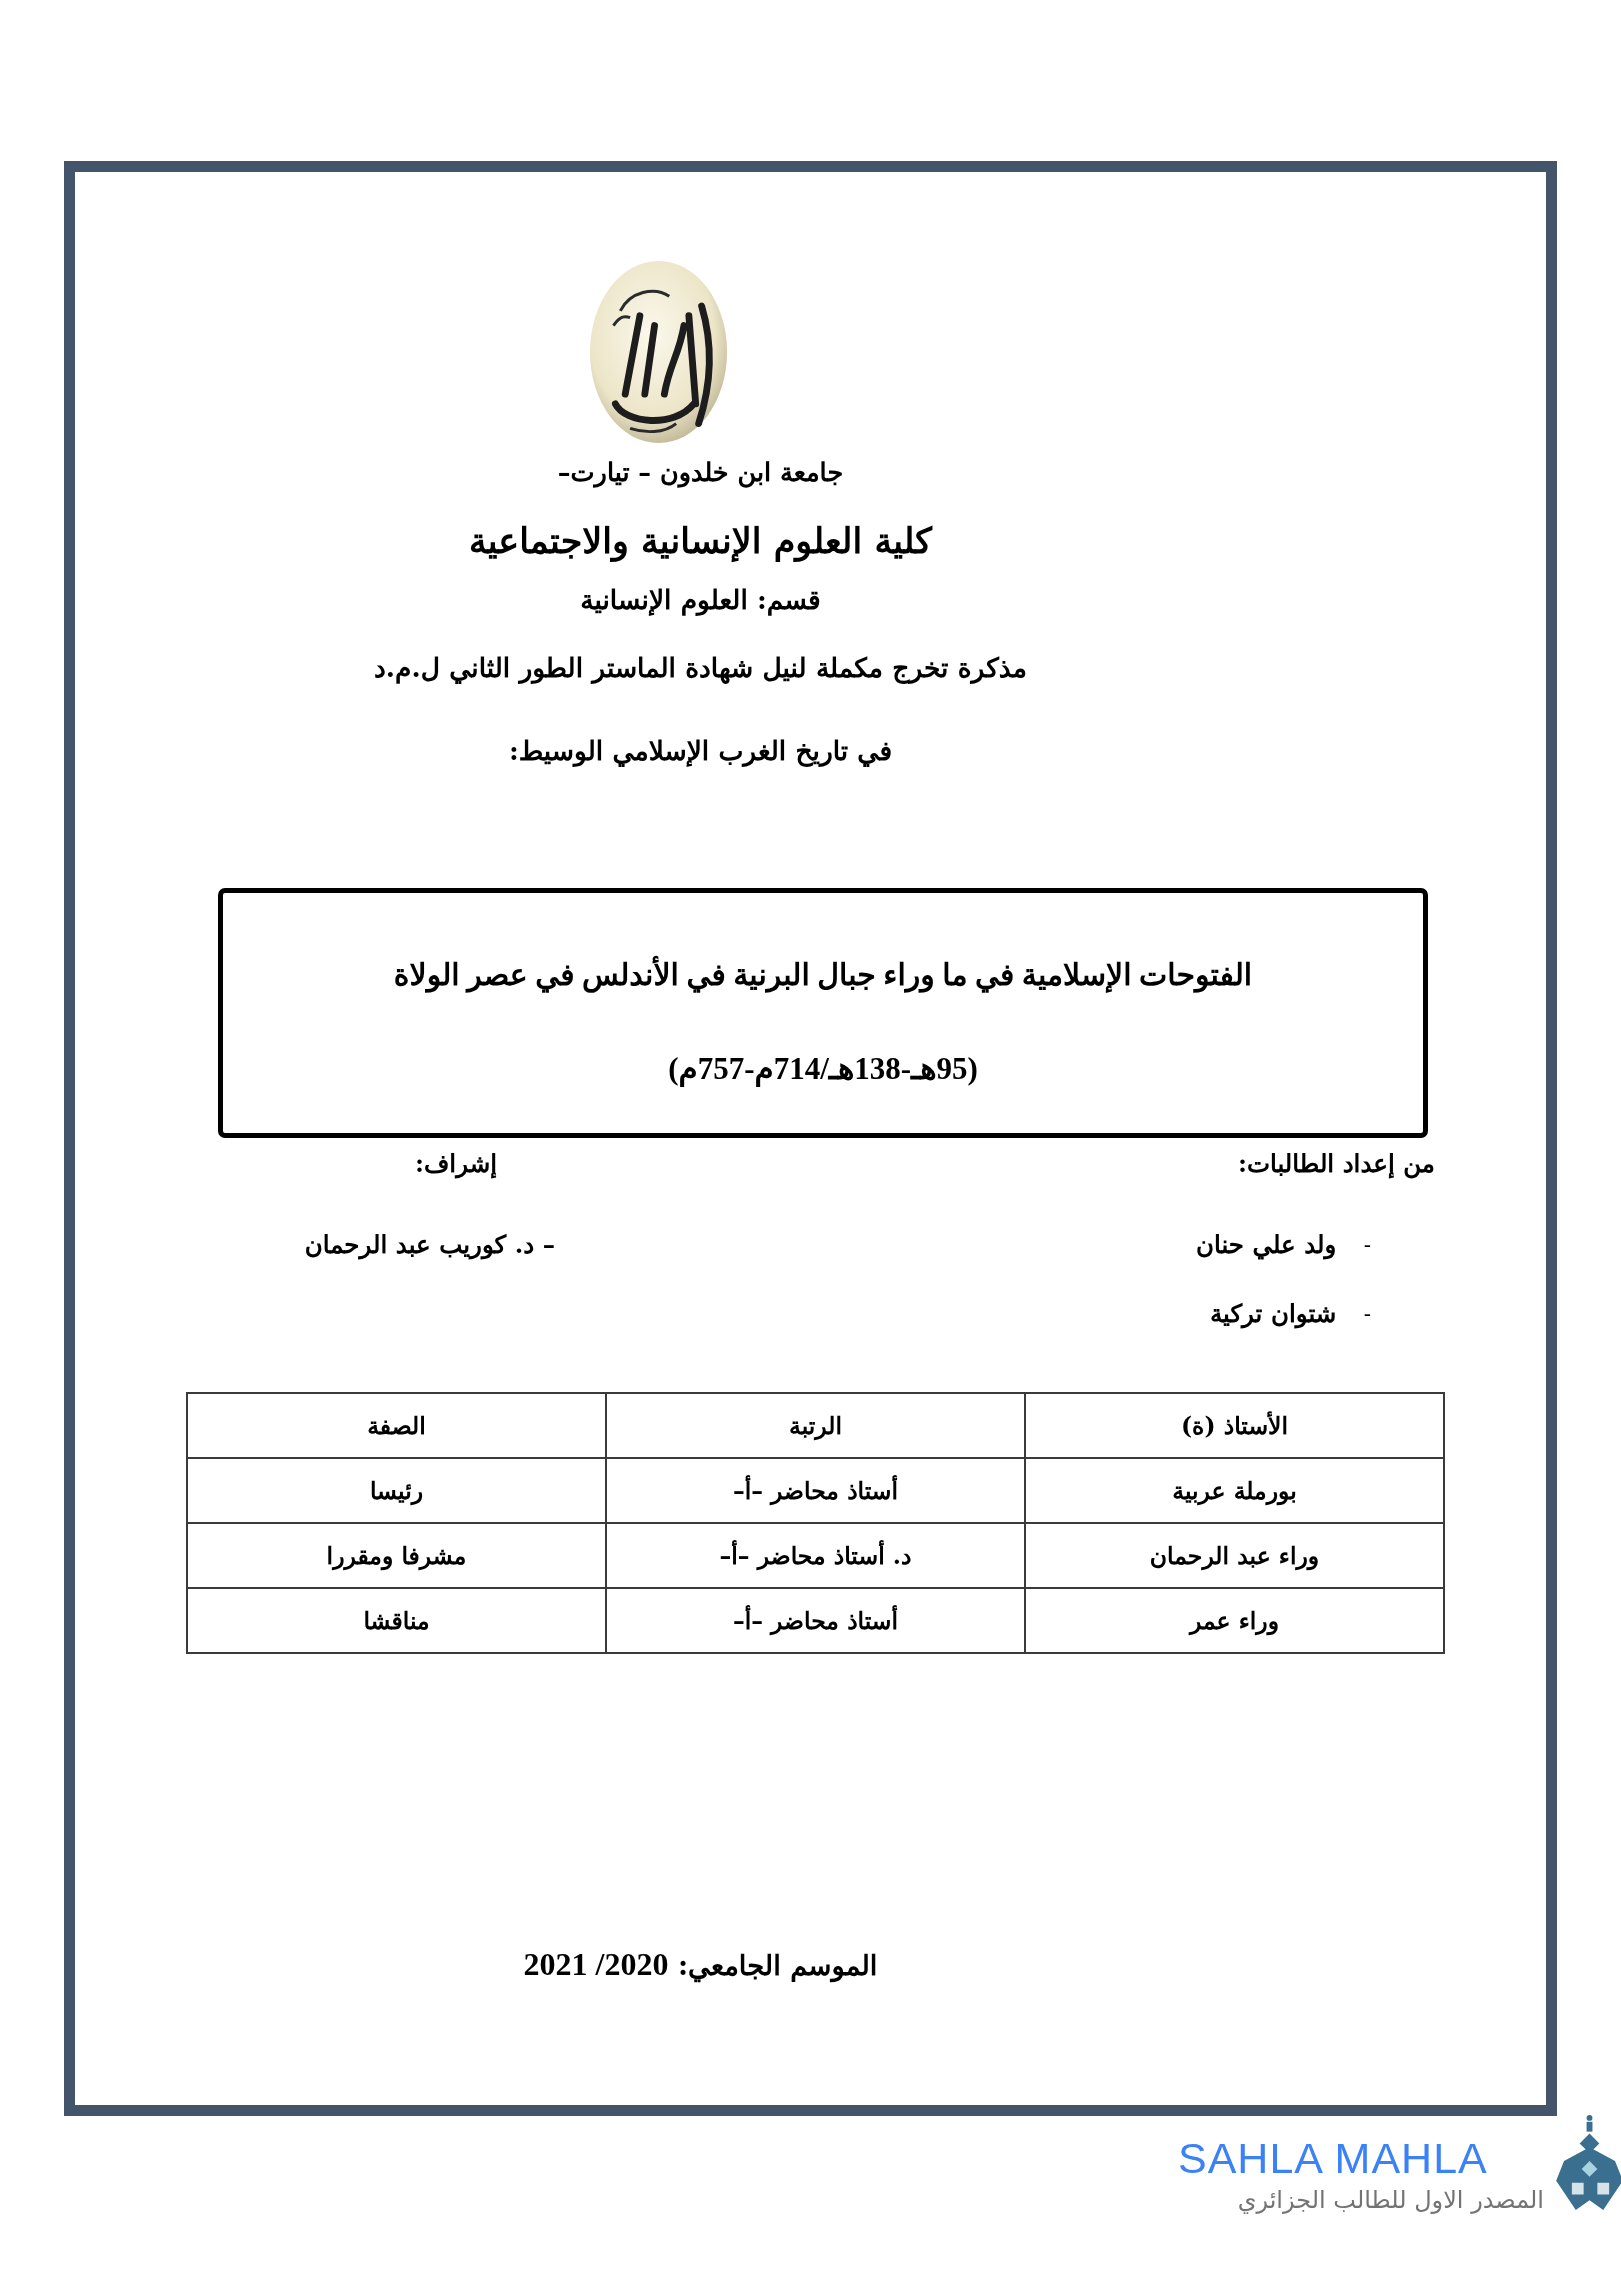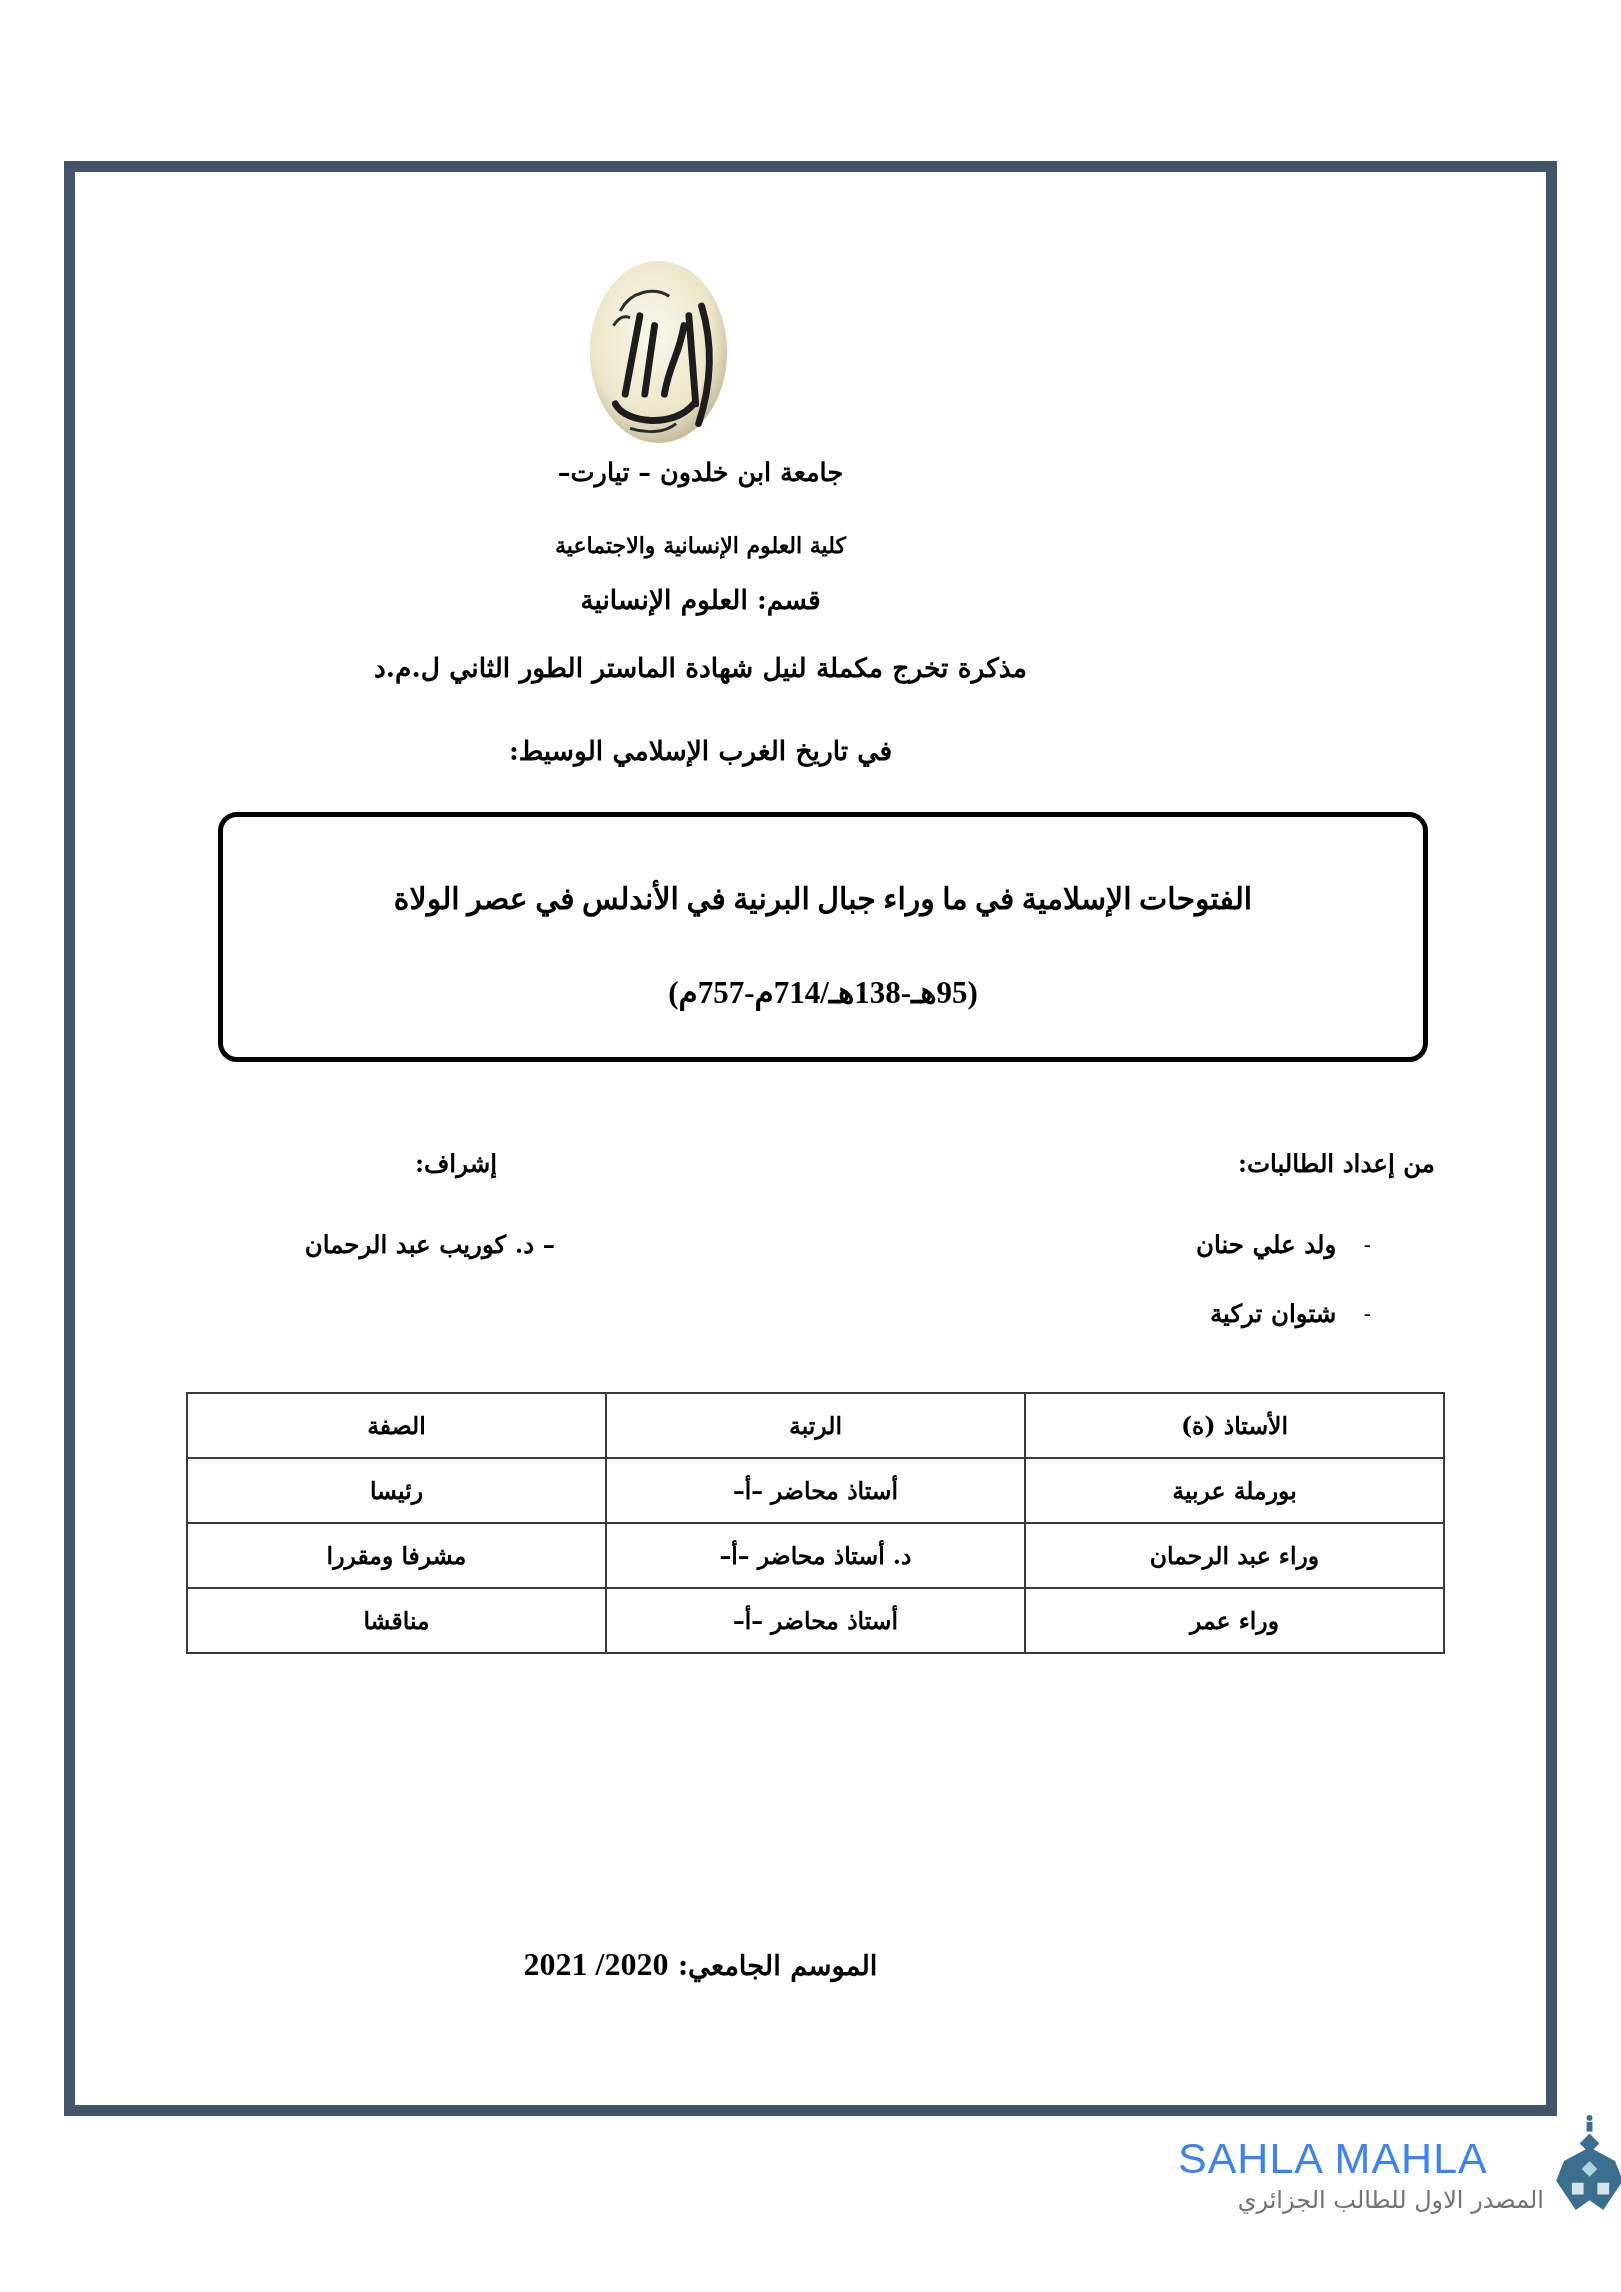--- a/index.html
+++ b/index.html
@@ -4,26 +4,26 @@
   <style>
     html, body { margin:0; padding:0; background:#ffffff; }
     body { width:1621px; height:2293px; position:relative; overflow:hidden;
            font-family:"DejaVu Serif", "Liberation Serif", serif; color:#000; }
     .frame { position:absolute; left:64px; top:161px; width:1471px; height:1933px;
              border:11.8px solid #44546A; box-sizing:content-box; }
     .abs { position:absolute; }
     .center-line { position:absolute; left:0; width:1401px; text-align:center; font-weight:bold; direction:rtl; }
     .logo { position:absolute; left:586px; top:257px; width:145px; height:191px; }
     .l1 { top:457px; font-size:25.5px; }
-    .l2 { top:520px; font-size:22px;margin-top:12px; }
+    .l2 { top:520px; font-size:35px; }
     .l3 { top:584px; font-size:26.5px; }
     .l4 { top:652px; font-size:26.5px; }
     .l5 { top:735px; font-size:26.5px; }
-    .titlebox { position:absolute; left:218px; top:812px; width:1200px; height:240px;
-                border:5.9px solid #000; border-radius:19px; }
+    .titlebox { position:absolute; left:218px; top:888px; width:1200px; height:240px;
+                border:5.9px solid #000; border-radius:7px; }
     .titlebox .t1 { position:absolute; left:0; right:0; top:64px; text-align:center;
                     font-family:"Liberation Serif", serif; font-weight:bold; font-size:30px; }
     .titlebox .t2 { position:absolute; left:0; right:0; top:157px; text-align:center;
                     font-family:"Liberation Serif", serif; font-weight:bold; font-size:31px; }
     .lbl { font-weight:bold; font-size:24.5px; }
     .students-label { right:186px; top:1149px; }
     .supervision-label { right:1124px; top:1149px; }
     .student { font-weight:bold; font-size:24.5px; display:flex; align-items:center; gap:27.4px; direction:rtl; }
     .student .dash { font-weight:normal; font-size:21.6px; }
     .s1 { right:250px; top:1230px; }

